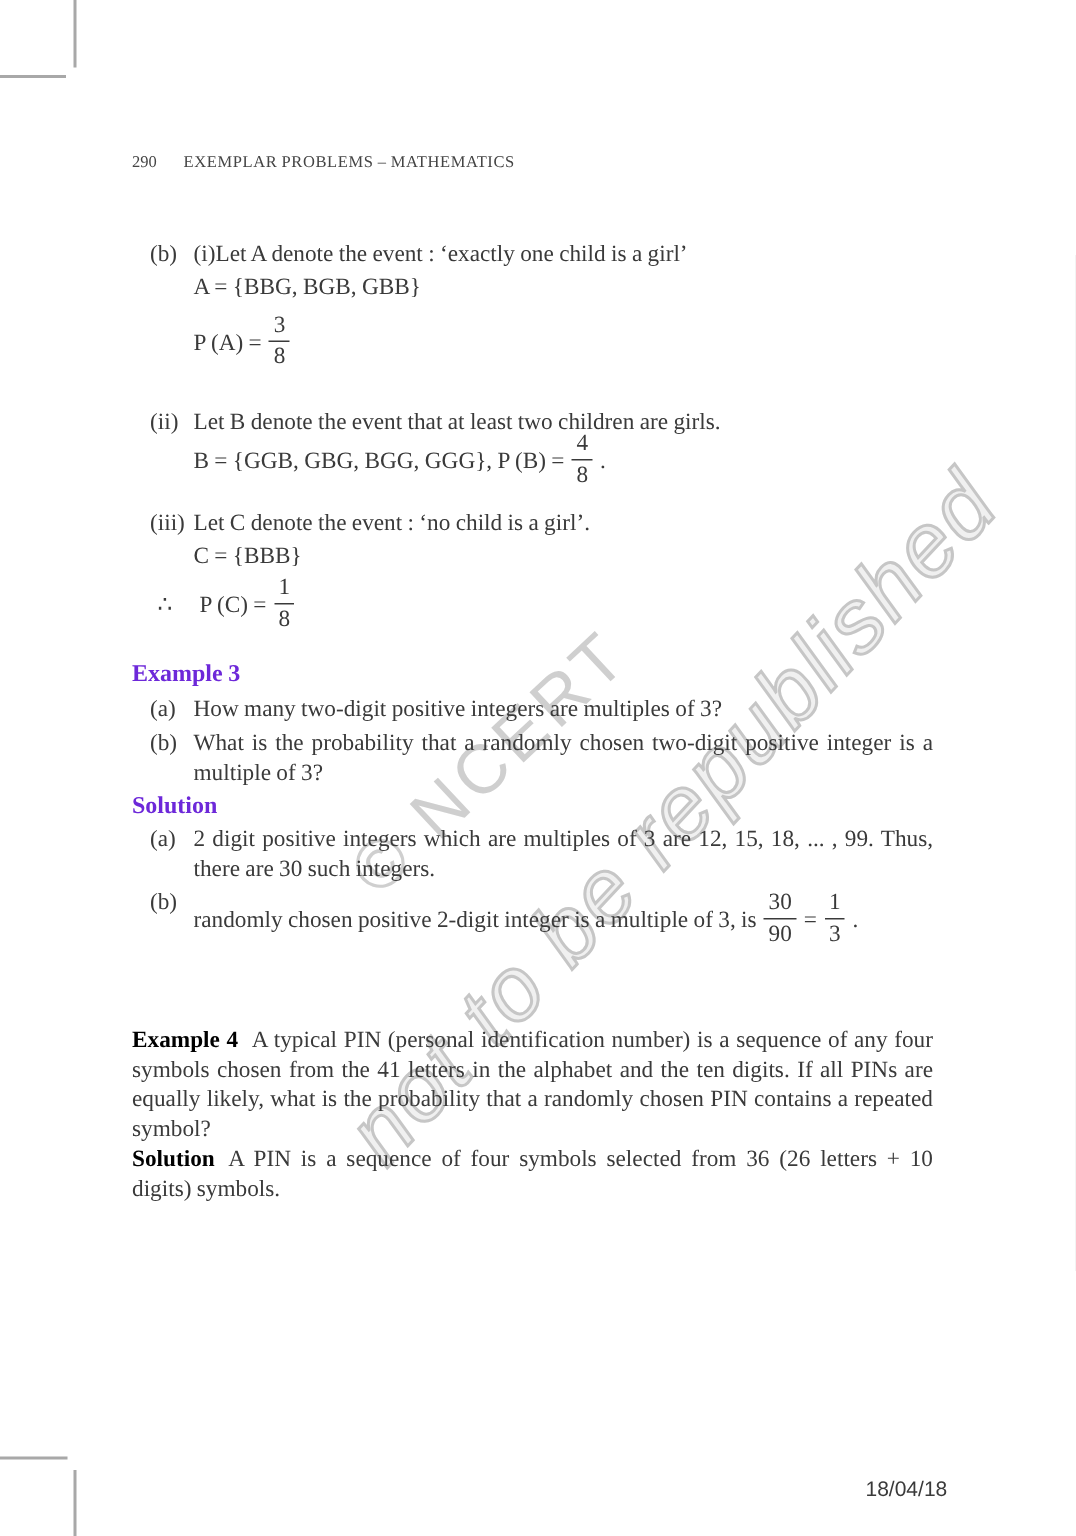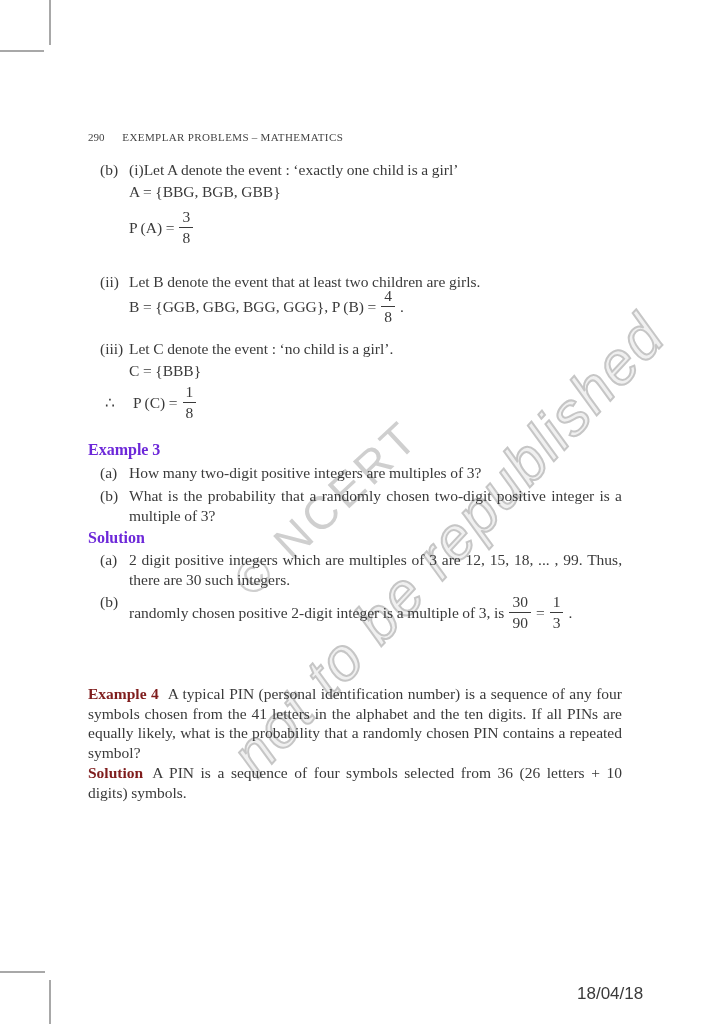--- a/index.html
+++ b/index.html
@@ -49,42 +49,42 @@
 
   .frac { display:inline-block; vertical-align:middle; text-align:center;
           line-height:1.05; margin:0 5px; position:relative; top:-2px; }
   .frac .fnum { display:block; border-bottom:1.5px solid #3a3a3a; padding:0 3px 2px; }
   .frac .fden { display:block; padding-top:2px; }
   .fracline { white-space:nowrap; }
 
   .therefore { display:inline-block; width:28px; margin-left:17px; }
 
   .ex-heading { font-size:16px; line-height:20px; font-weight:bold; color:#6d28d9; }
-  .inline-heading { font-weight:bold; color:#7f1d1d; margin-right:9px; }
+  .inline-heading { font-weight:bold; color:#000000; margin-right:9px; }
 
   .equation { text-align:center; }
 
   .footer-date { position:absolute; left:577px; top:984px; z-index:2;
                  font-family:"Liberation Sans","DejaVu Sans",sans-serif;
-                 font-size:17px; color:#3a3a3a; }
+                 font-size:14px; color:#3a3a3a; }
 </style>
 </head>
 <body>
 
 <div class="page">
 
   <div class="crop tl-v"></div>
   <div class="crop tl-h"></div>
   <div class="crop bl-h"></div>
   <div class="crop bl-v"></div>
 
   <div class="wm wm-ncert">© NCERT</div>
   <div class="wm wm-repub">not to be republished</div>
 
-  <div class="block header" style="top:128px">
+  <div class="block header" style="top:99px">
     <span class="pageno">290</span>
     <span class="running-title">EXEMPLAR PROBLEMS – MATHEMATICS</span>
   </div>
 
   <div class="block li" style="top:160px">
     <span class="lbl">(b)</span>
     <span class="txt">(i)Let A denote the event : ‘exactly one child is a girl’</span>
   </div>
 
   <div class="block math" style="top:182px">A = {BBG, BGB, GBB}</div>

